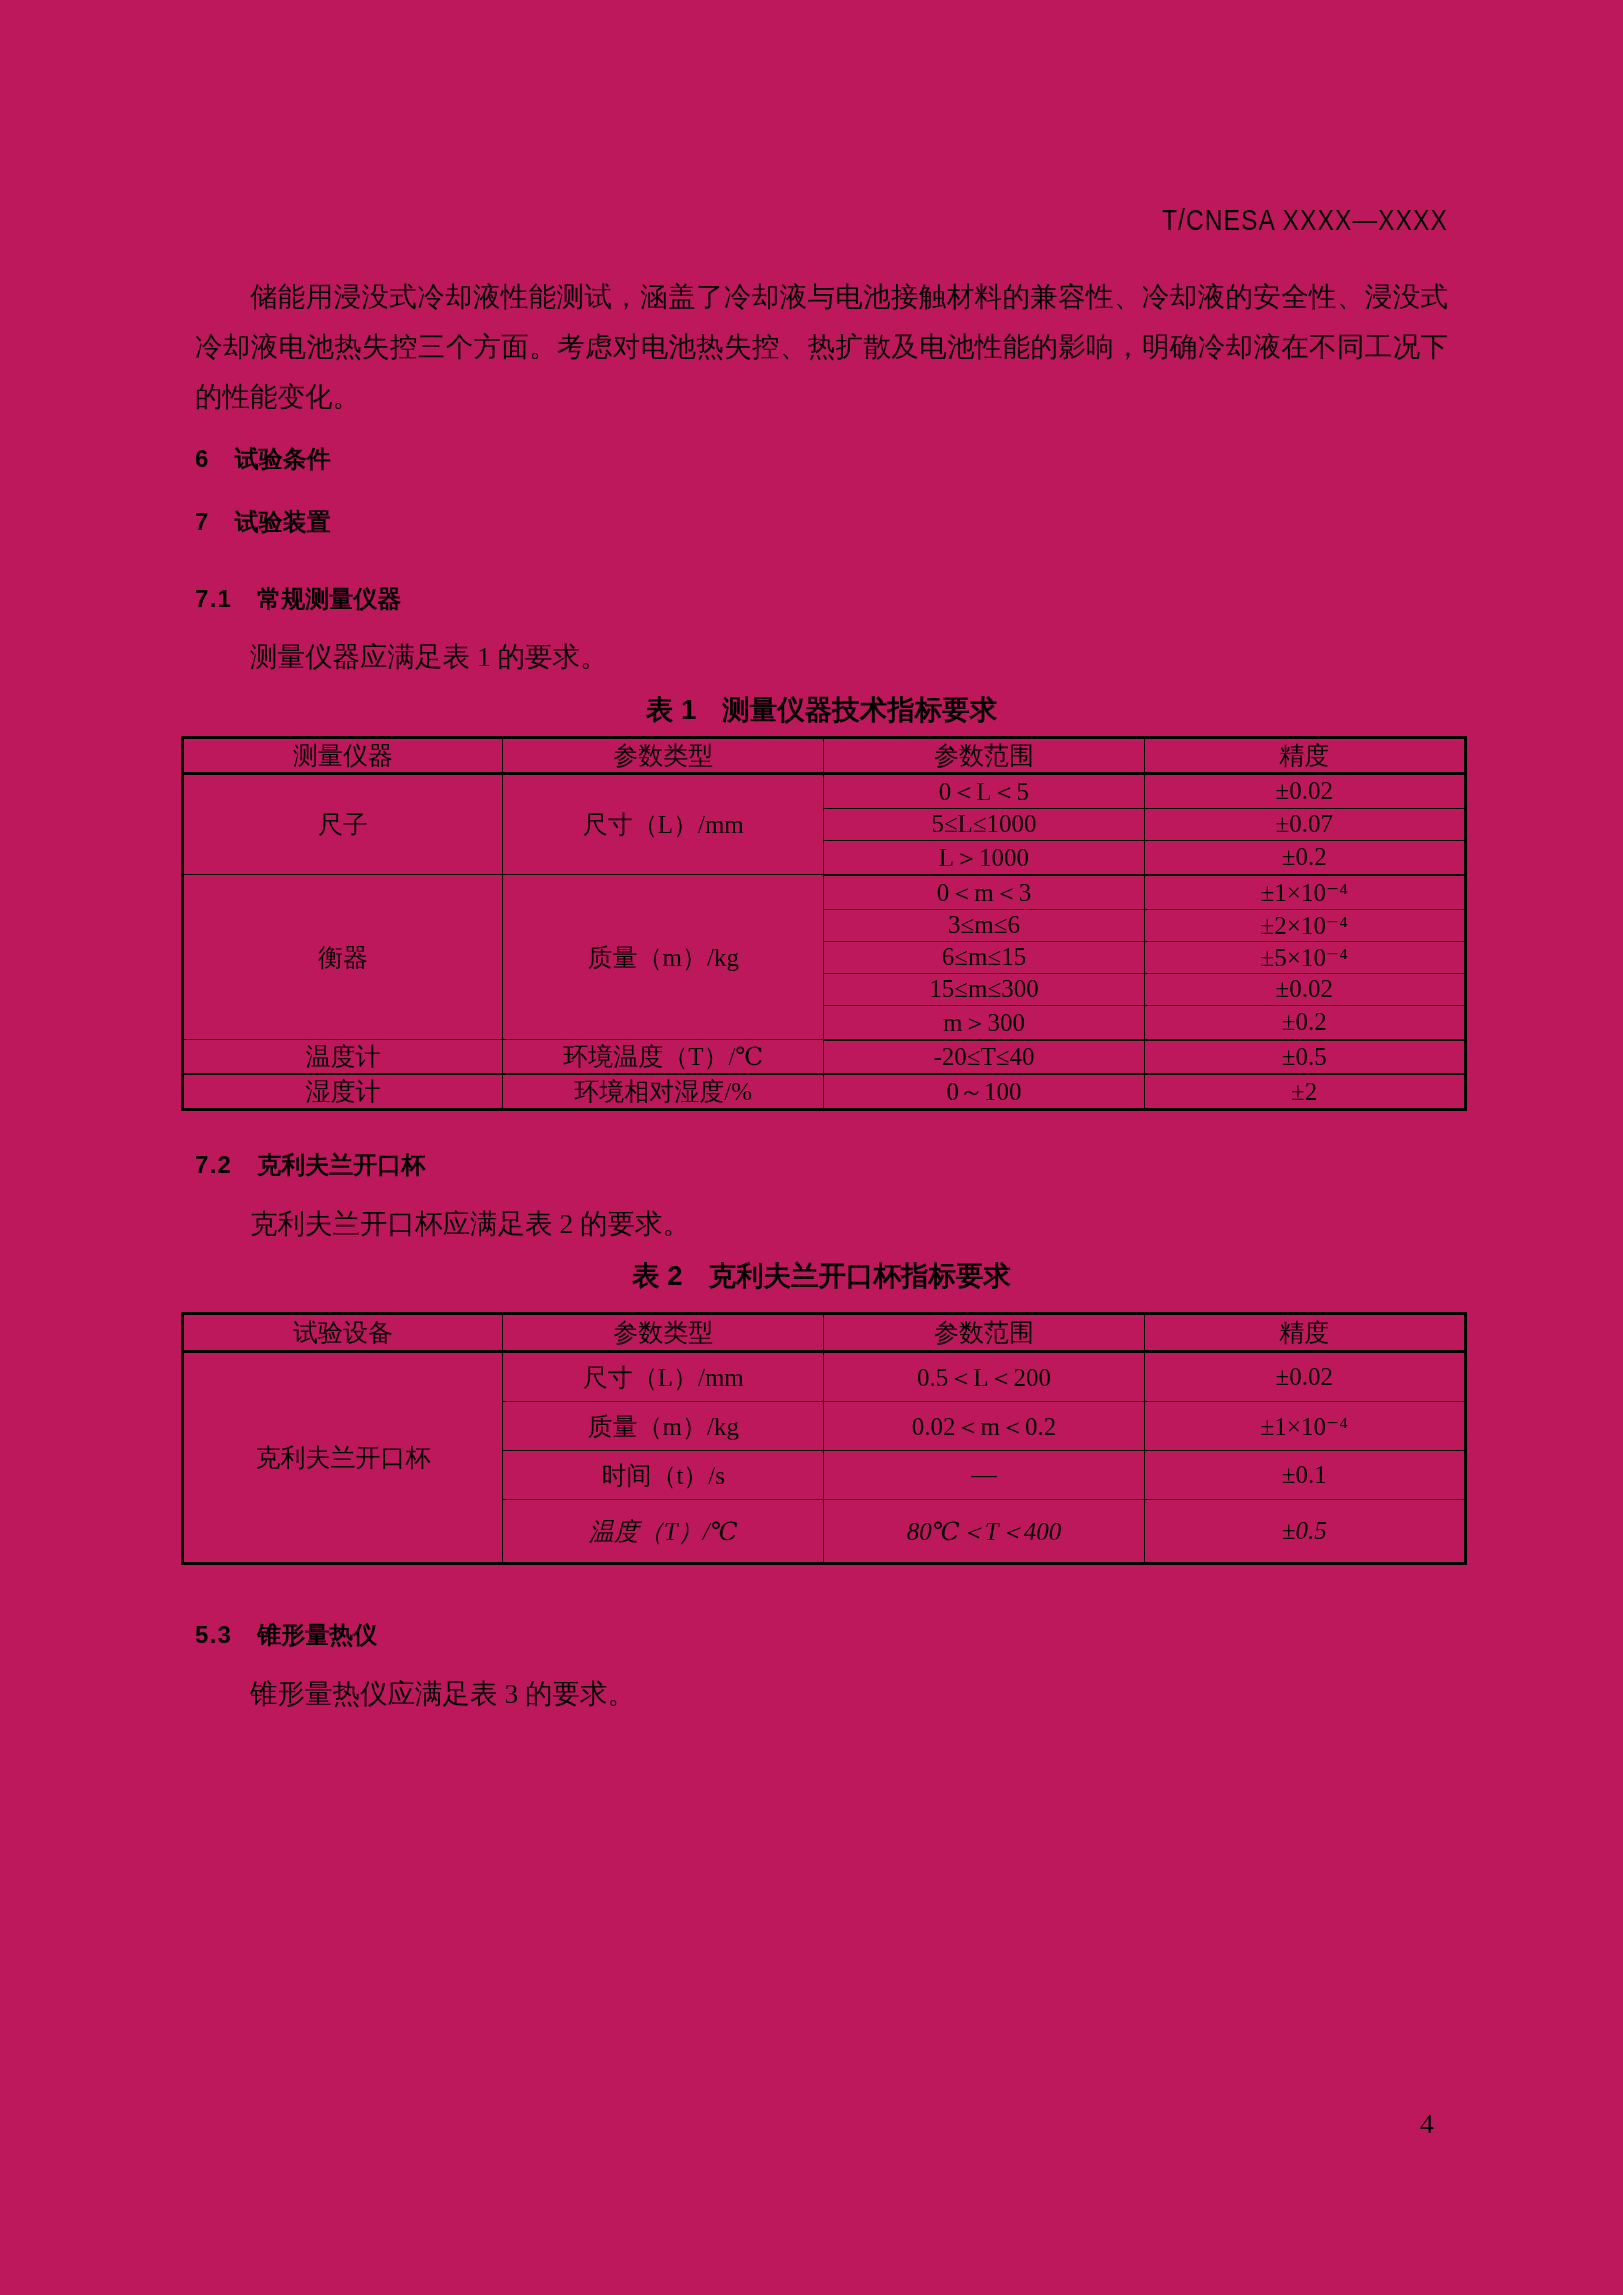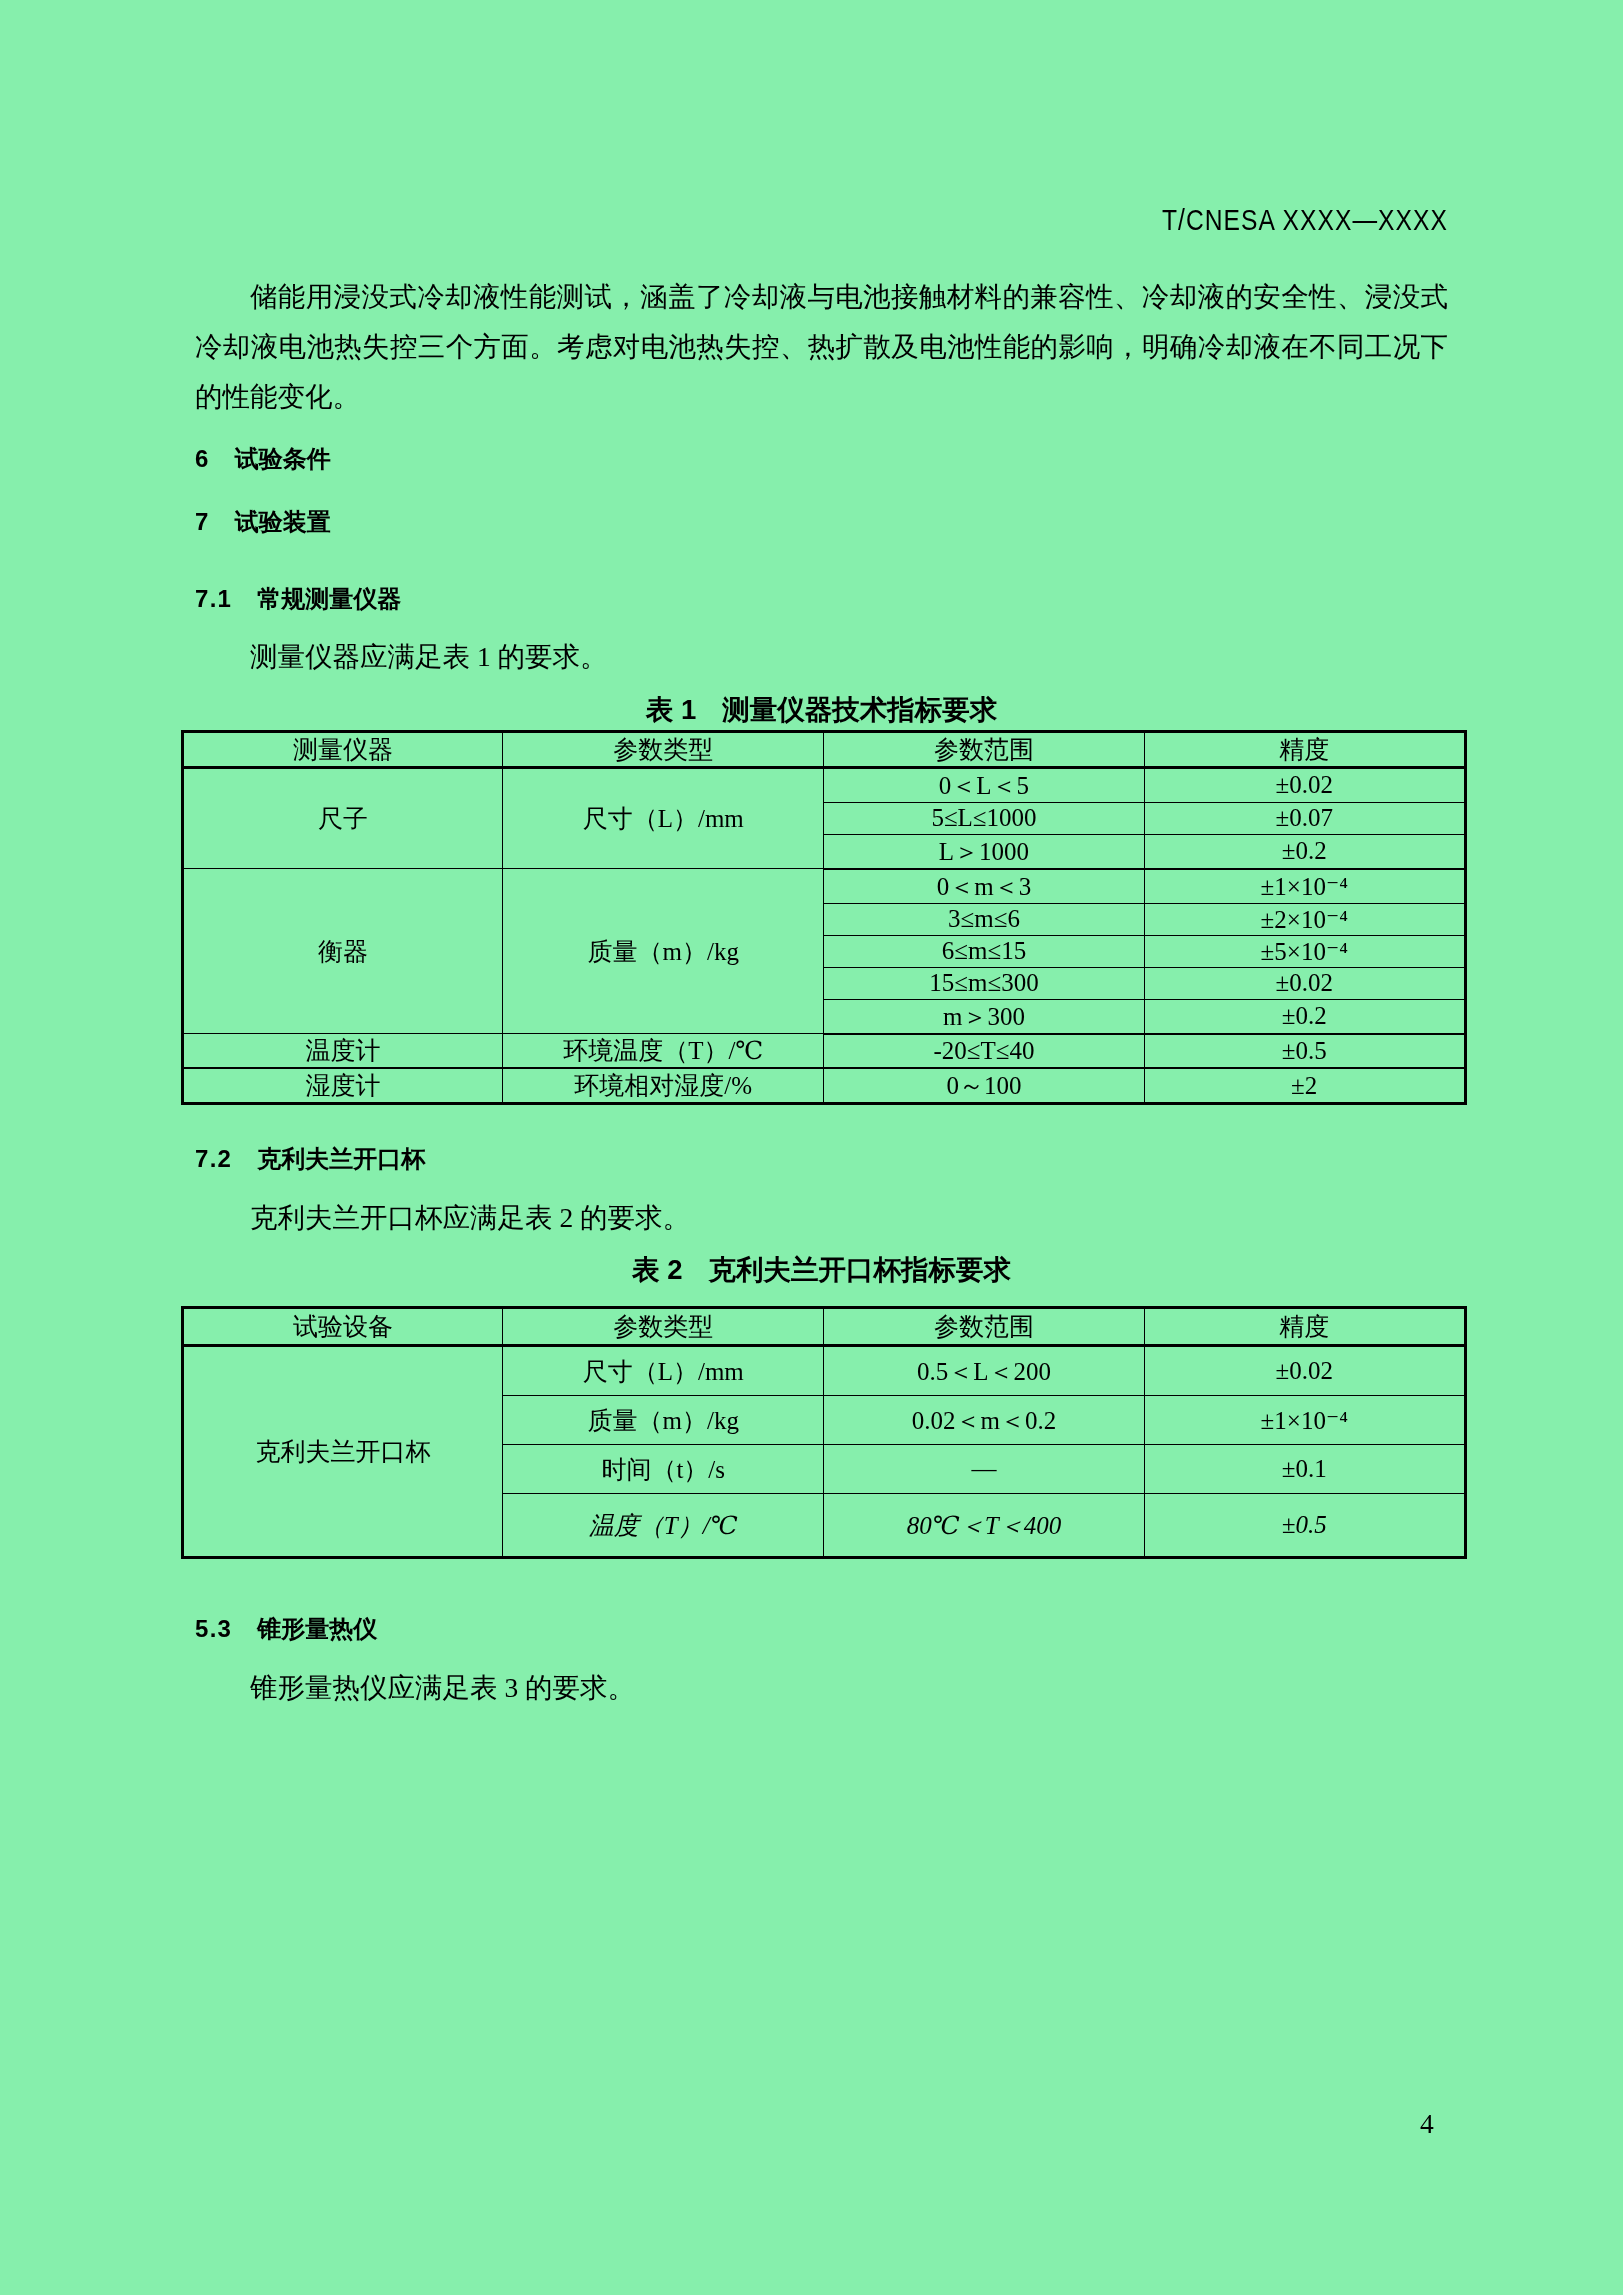--- a/index.html
+++ b/index.html
@@ -1,20 +1,20 @@
 <!DOCTYPE html>
 <html style="font-size:10.5px"><head>
 <meta charset="utf-8">
 <style>
   html,body { margin:0; padding:0; background:#888; }
   .page {
     position:relative;
     width:1623px; height:2295px;
     margin:0 auto;
-    background:#86efac;
+    background:#be185d;
     box-sizing:border-box;
     padding:203px 175px 0 195px;
     font-family:"Liberation Serif","DejaVu Serif",serif;
     font-size:27.5px;
     color:#000;
   }
   .doc-header {
     height:31px;
     text-align:right;
     font-family:"Liberation Sans","DejaVu Sans",sans-serif;
@@ -70,21 +70,21 @@
   table.spec th {
     font-weight:normal;
     border-bottom-width:3.3px;
     text-align:center; vertical-align:middle;
     padding:0;
   }
   table.spec td {
     text-align:center; vertical-align:middle;
     padding:0;
   }
-  #table1 { margin-top:1px; }
+  #table1 { margin-top:7px; }
   #table1 th { height:31px; }
   #table1 td { height:31px; }
   #table1 tr.g-end td { border-bottom-width:2.6px; }
   #table2 { margin-top:17px; }
   #table2 th { height:35px; }
   #table2 td { height:48px; }
   #table2 tr.t2-last td { height:62px;font-style:italic; }
   .page-num {
     position:absolute;
     top:2108px; left:1420px;

